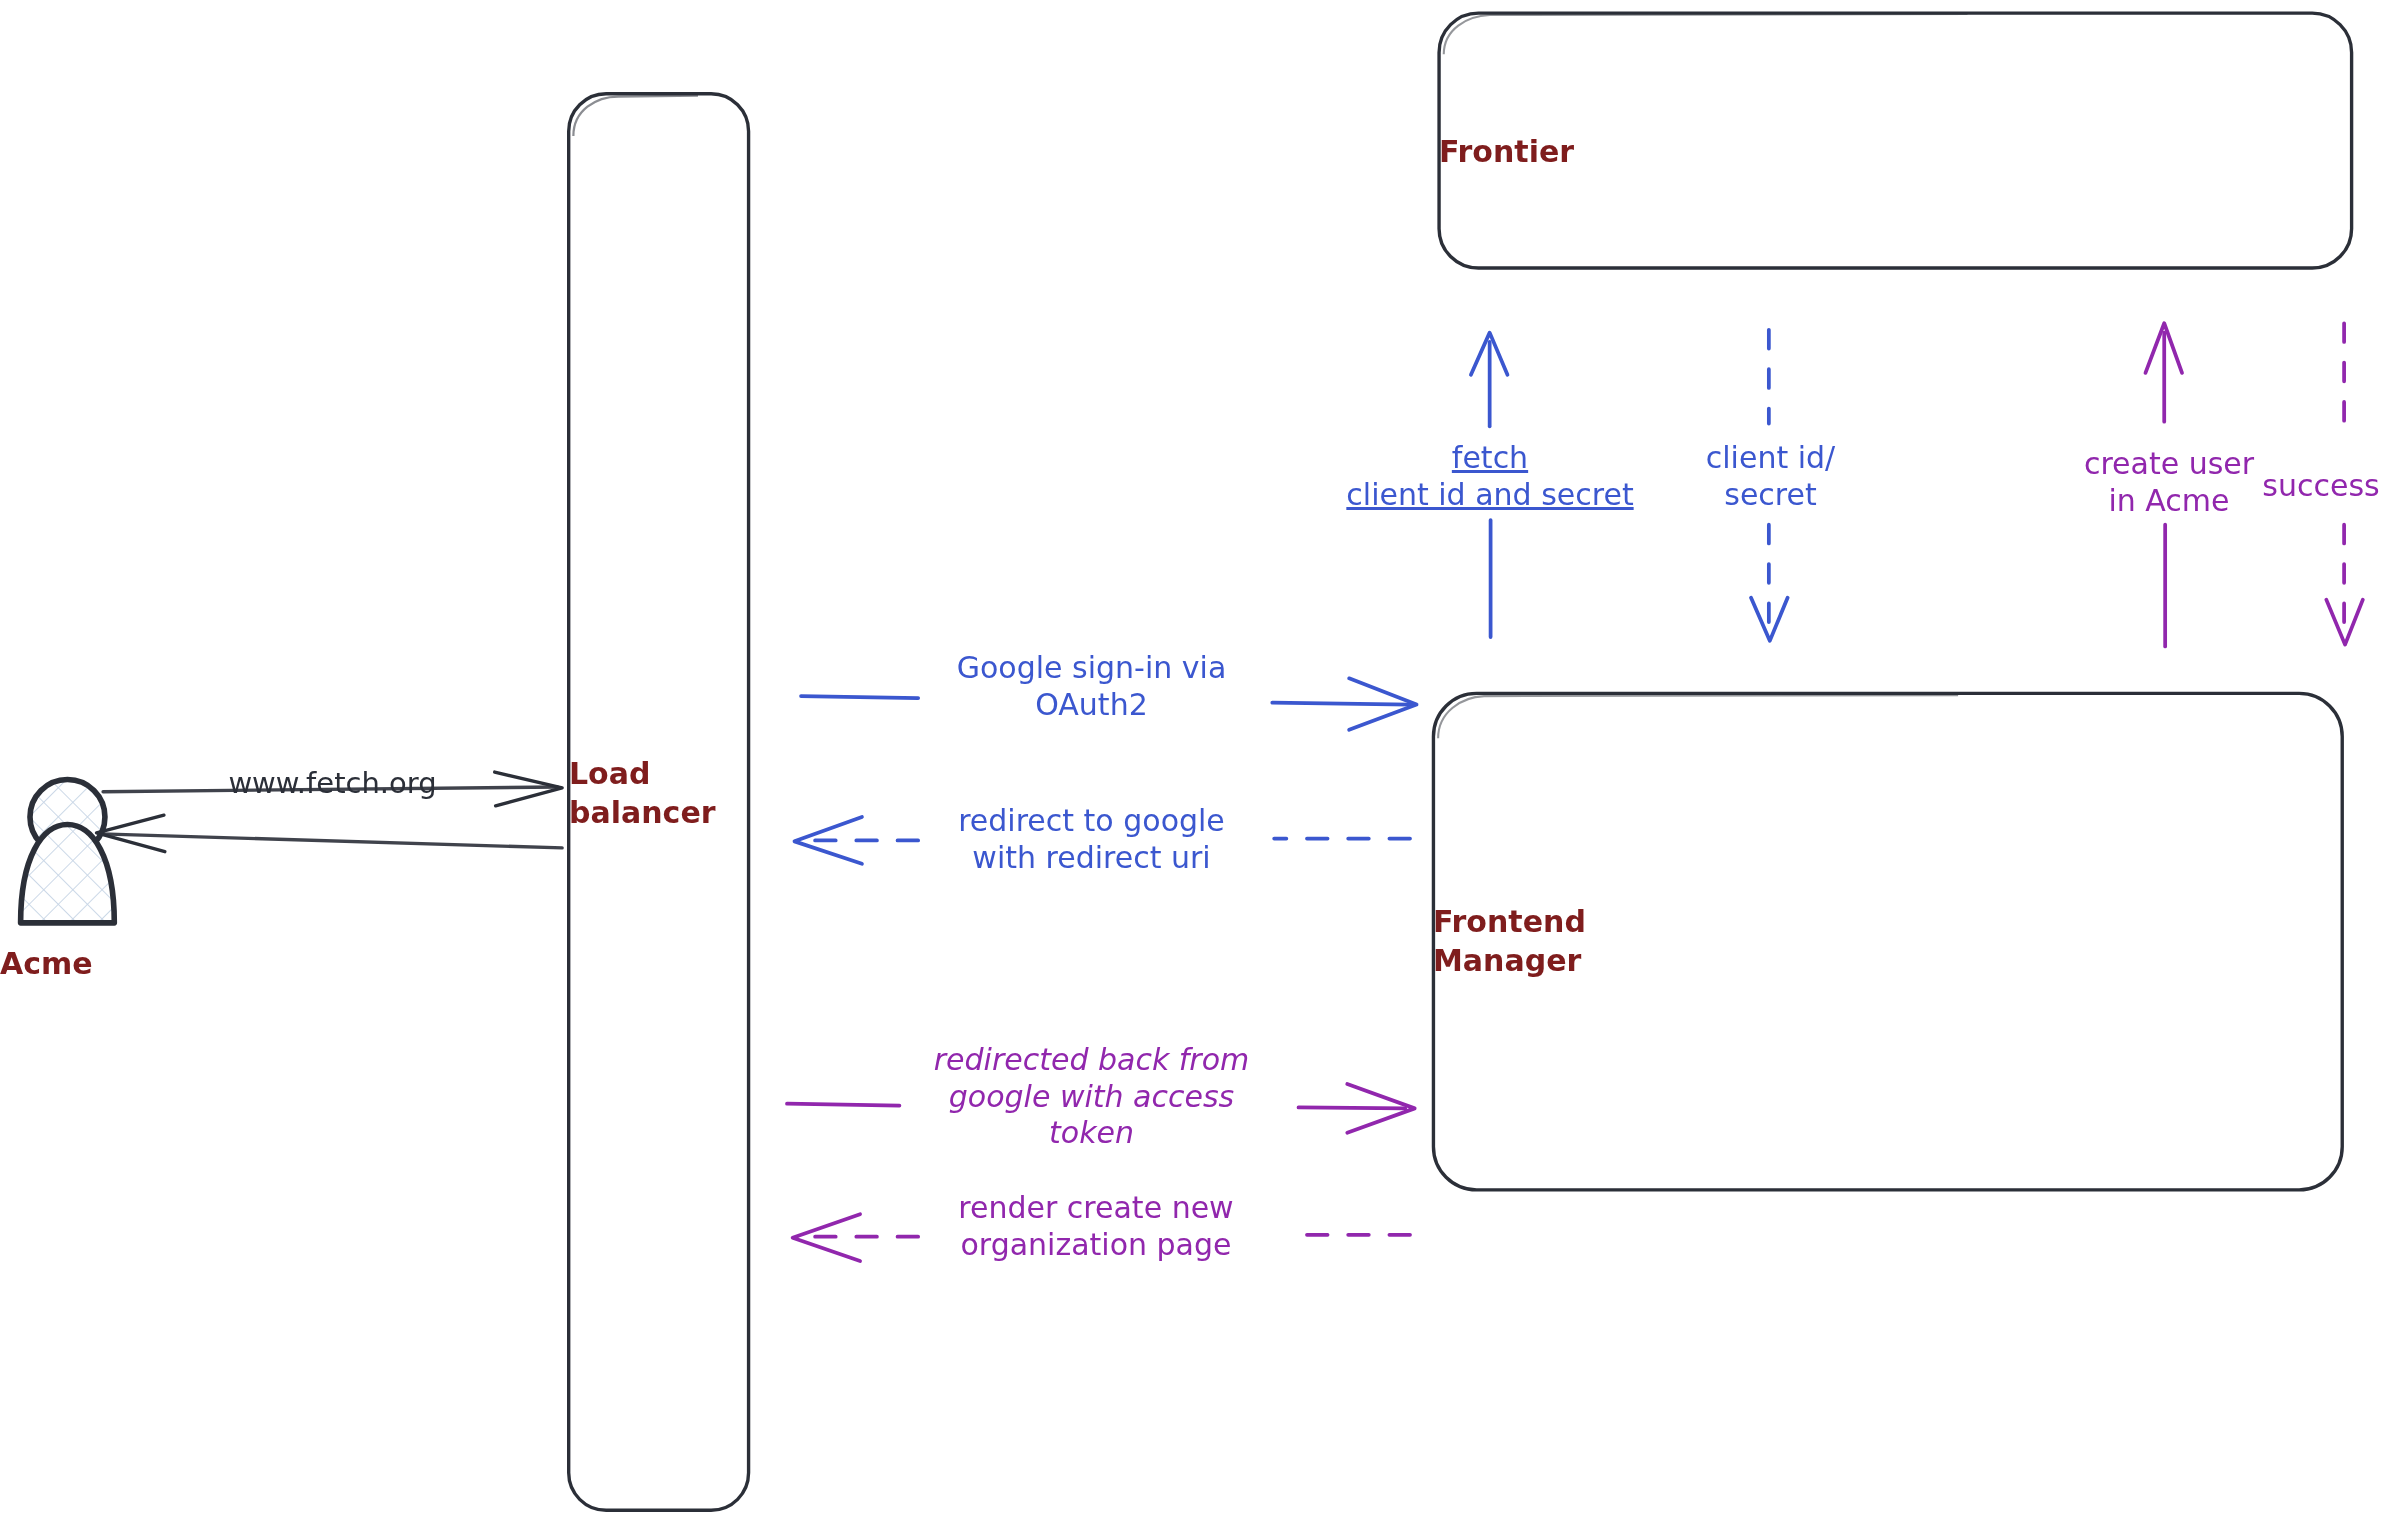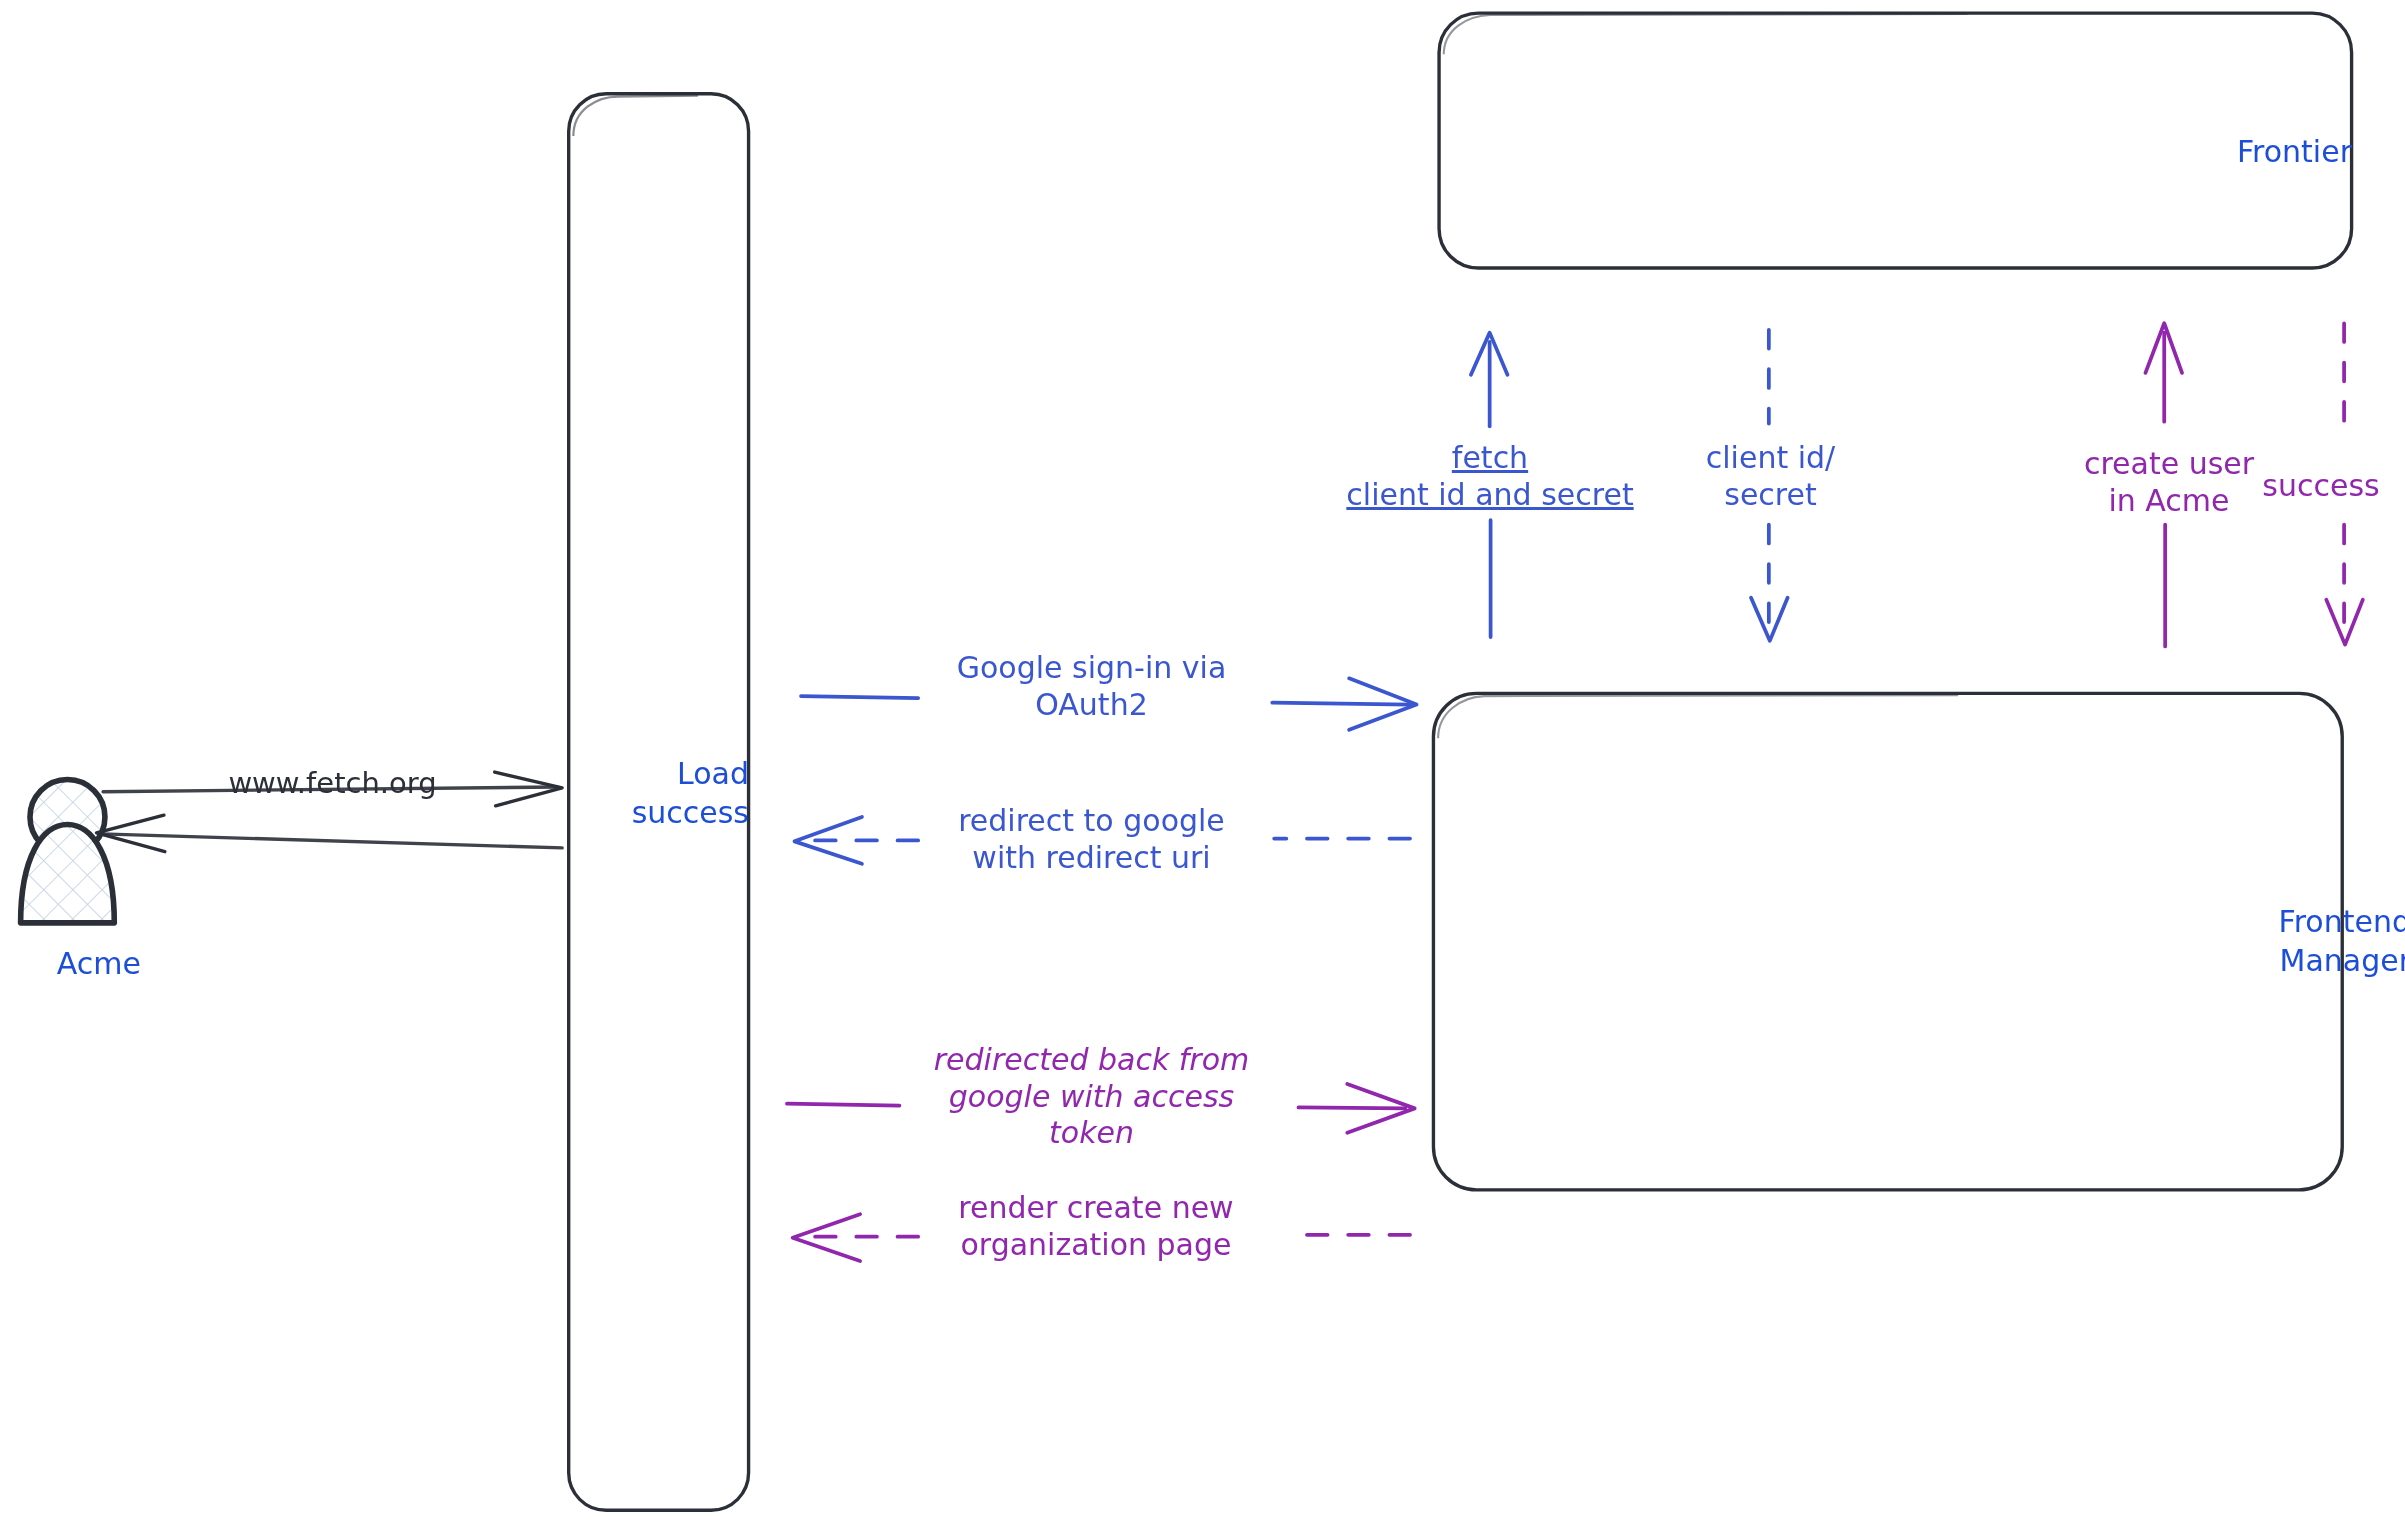--- a/index.html
+++ b/index.html
@@ -16,26 +16,27 @@
     font-family: "DejaVu Sans", sans-serif;
   }
   #canvas {
     position: absolute;
     left: 0; top: 0;
     width: 2405px;
     height: 1530px;
   }
   .node-label {
     position: absolute;
-    text-align: right;
-    color: #1d4ed8;
+    text-align: left;
+    color: #7f1d1d;
     font-family: "DejaVu Sans", sans-serif;
     line-height: 1.30;
     white-space: pre-line;
     pointer-events: none;
+    font-weight: bold;
   }
   .edge-label {
     position: absolute;
     text-align: center;
     font-family: "DejaVu Sans", sans-serif;
     line-height: 1.22;
     white-space: pre-line;
     pointer-events: none;
   }
   .lbl-dark  { color: #2b2f38; }
@@ -136,21 +137,21 @@
   <g>
     <path d="M 2502 345 L 2502 455" fill="none" stroke="#9127ad" stroke-width="4" stroke-linecap="round" stroke-dasharray="20 22"></path>
     <path d="M 2502 560 L 2502 672" fill="none" stroke="#9127ad" stroke-width="4" stroke-linecap="round" stroke-dasharray="20 22"></path>
     <path d="M 2483 640 L 2503 688 L 2522 640" fill="none" stroke="#9127ad" stroke-width="4" stroke-linecap="round" stroke-linejoin="round"></path>
   </g>
 </svg>
 
 <div class="node-label f32" style="left:0px; top:944px; width:141px;">Acme</div>
 
 <div class="node-label f32" style="left:569px; top:754px; width:180px;">Load
-success</div>
+balancer</div>
 
 <div class="node-label f32" style="left:1439px; top:132px; width:913px;">Frontier</div>
 
 <div class="node-label f32" style="left:1433px; top:902px; width:978px;">Frontend
 Manager</div>
 
 <div class="edge-label lbl-dark f31" style="left:145px; top:766px; width:375px;">www.fetch.org</div>
 
 <div class="edge-label lbl-blue f32" style="left:843px; top:650px; width:497px;">Google sign-in via
 OAuth2</div>

